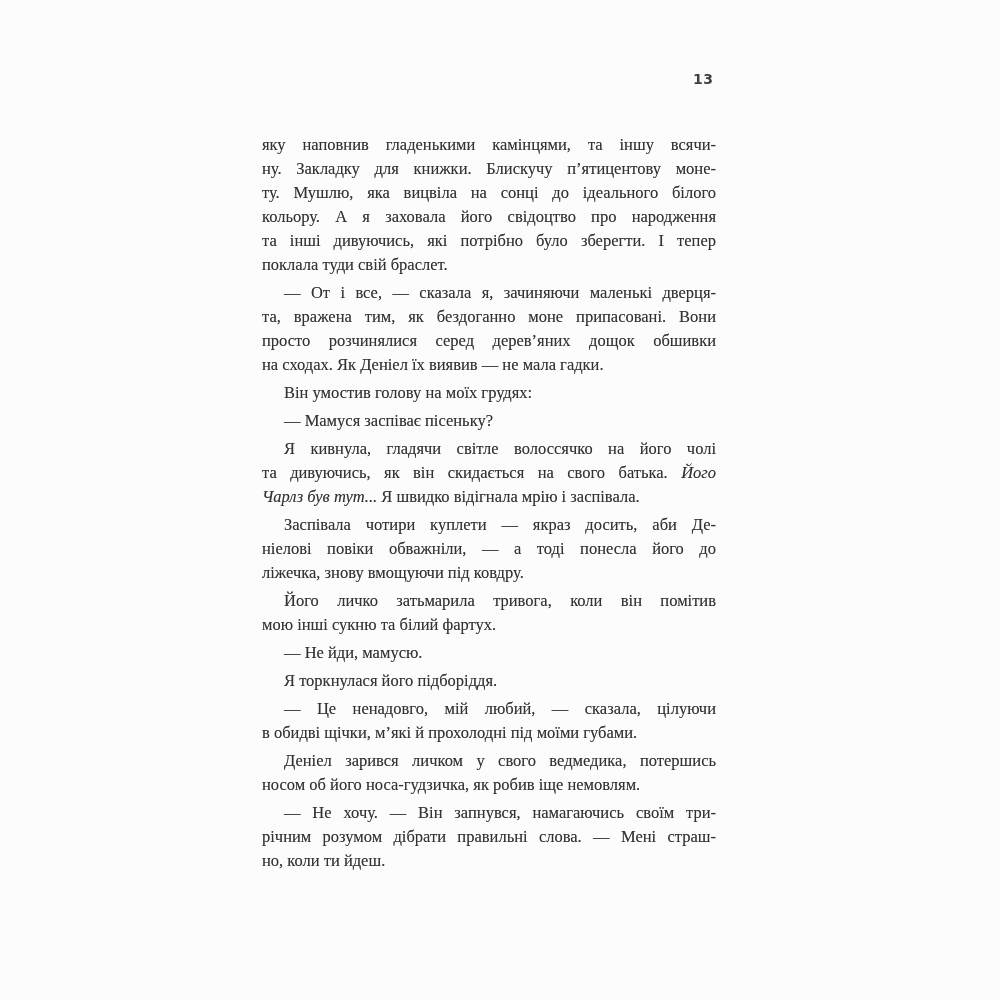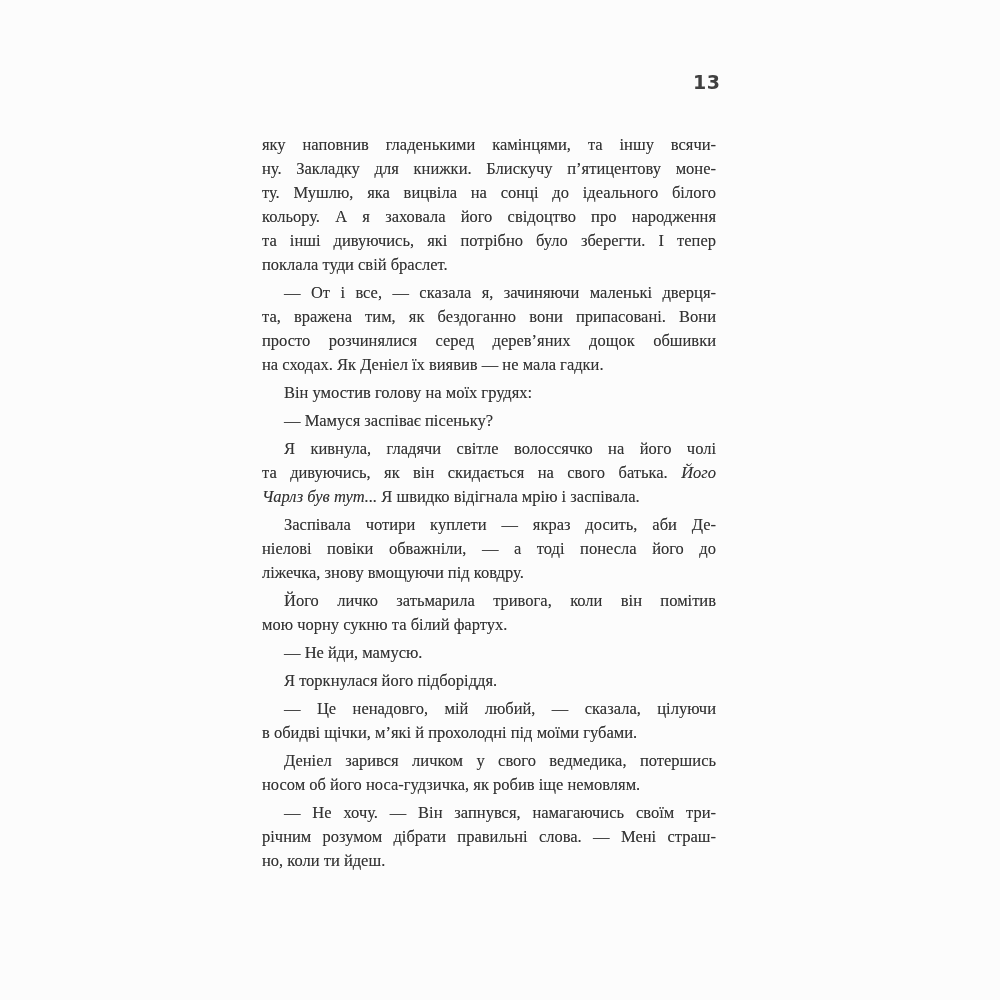--- a/index.html
+++ b/index.html
@@ -14,21 +14,21 @@
     position: relative;
     width: 1000px;
     height: 1000px;
     overflow: hidden;
   }
   .page-number {
     position: absolute;
     left: 693px;
     top: 71px;
     font-family: "DejaVu Sans", sans-serif;
-    font-size: 19px;
+    font-size: 14px;
     font-weight: 700;
     letter-spacing: 0.5px;
     color: var(--pagenum, #404040);
   }
   .page-text {
     position: absolute;
     left: 258px;
     top: 129px;
     width: 462px;
     font-size: 16.5px;
@@ -60,21 +60,21 @@
       <div class="para">
         <div class="line"><span>яку наповнив гладенькими камінцями, та іншу всячи-</span></div>
         <div class="line"><span>ну. Закладку для книжки. Блискучу п’ятицентову моне-</span></div>
         <div class="line"><span>ту. Мушлю, яка вицвіла на сонці до ідеального білого</span></div>
         <div class="line"><span>кольору. А я заховала його свідоцтво про народження</span></div>
         <div class="line"><span>та інші дивуючись, які потрібно було зберегти. І тепер</span></div>
         <div class="line last"><span>поклала туди свій браслет.</span></div>
       </div>
       <div class="para">
         <div class="line indent"><span>— От і все, — сказала я, зачиняючи маленькі дверця-</span></div>
-        <div class="line"><span>та, вражена тим, як бездоганно вони припасовані. Вони</span></div>
+        <div class="line"><span>та, вражена тим, як бездоганно моне припасовані. Вони</span></div>
         <div class="line"><span>просто розчинялися серед дерев’яних дощок обшивки</span></div>
         <div class="line last"><span>на сходах. Як Деніел їх виявив — не мала гадки.</span></div>
       </div>
       <div class="para">
         <div class="line last indent"><span>Він умостив голову на моїх грудях:</span></div>
       </div>
       <div class="para">
         <div class="line last indent"><span>— Мамуся заспіває пісеньку?</span></div>
       </div>
       <div class="para">
@@ -82,21 +82,21 @@
         <div class="line"><span>та дивуючись, як він скидається на свого батька. </span><span class="it">Його</span></div>
         <div class="line last"><span class="it">Чарлз був тут...</span><span> Я швидко відігнала мрію і заспівала.</span></div>
       </div>
       <div class="para">
         <div class="line indent"><span>Заспівала чотири куплети — якраз досить, аби Де-</span></div>
         <div class="line"><span>ніелові повіки обважніли, — а тоді понесла його до</span></div>
         <div class="line last"><span>ліжечка, знову вмощуючи під ковдру.</span></div>
       </div>
       <div class="para">
         <div class="line indent"><span>Його личко затьмарила тривога, коли він помітив</span></div>
-        <div class="line last"><span>мою чорну сукню та білий фартух.</span></div>
+        <div class="line last"><span>мою інші сукню та білий фартух.</span></div>
       </div>
       <div class="para">
         <div class="line last indent"><span>— Не йди, мамусю.</span></div>
       </div>
       <div class="para">
         <div class="line last indent"><span>Я торкнулася його підборіддя.</span></div>
       </div>
       <div class="para">
         <div class="line indent"><span>— Це ненадовго, мій любий, — сказала, цілуючи</span></div>
         <div class="line last"><span>в обидві щічки, м’які й прохолодні під моїми губами.</span></div>

